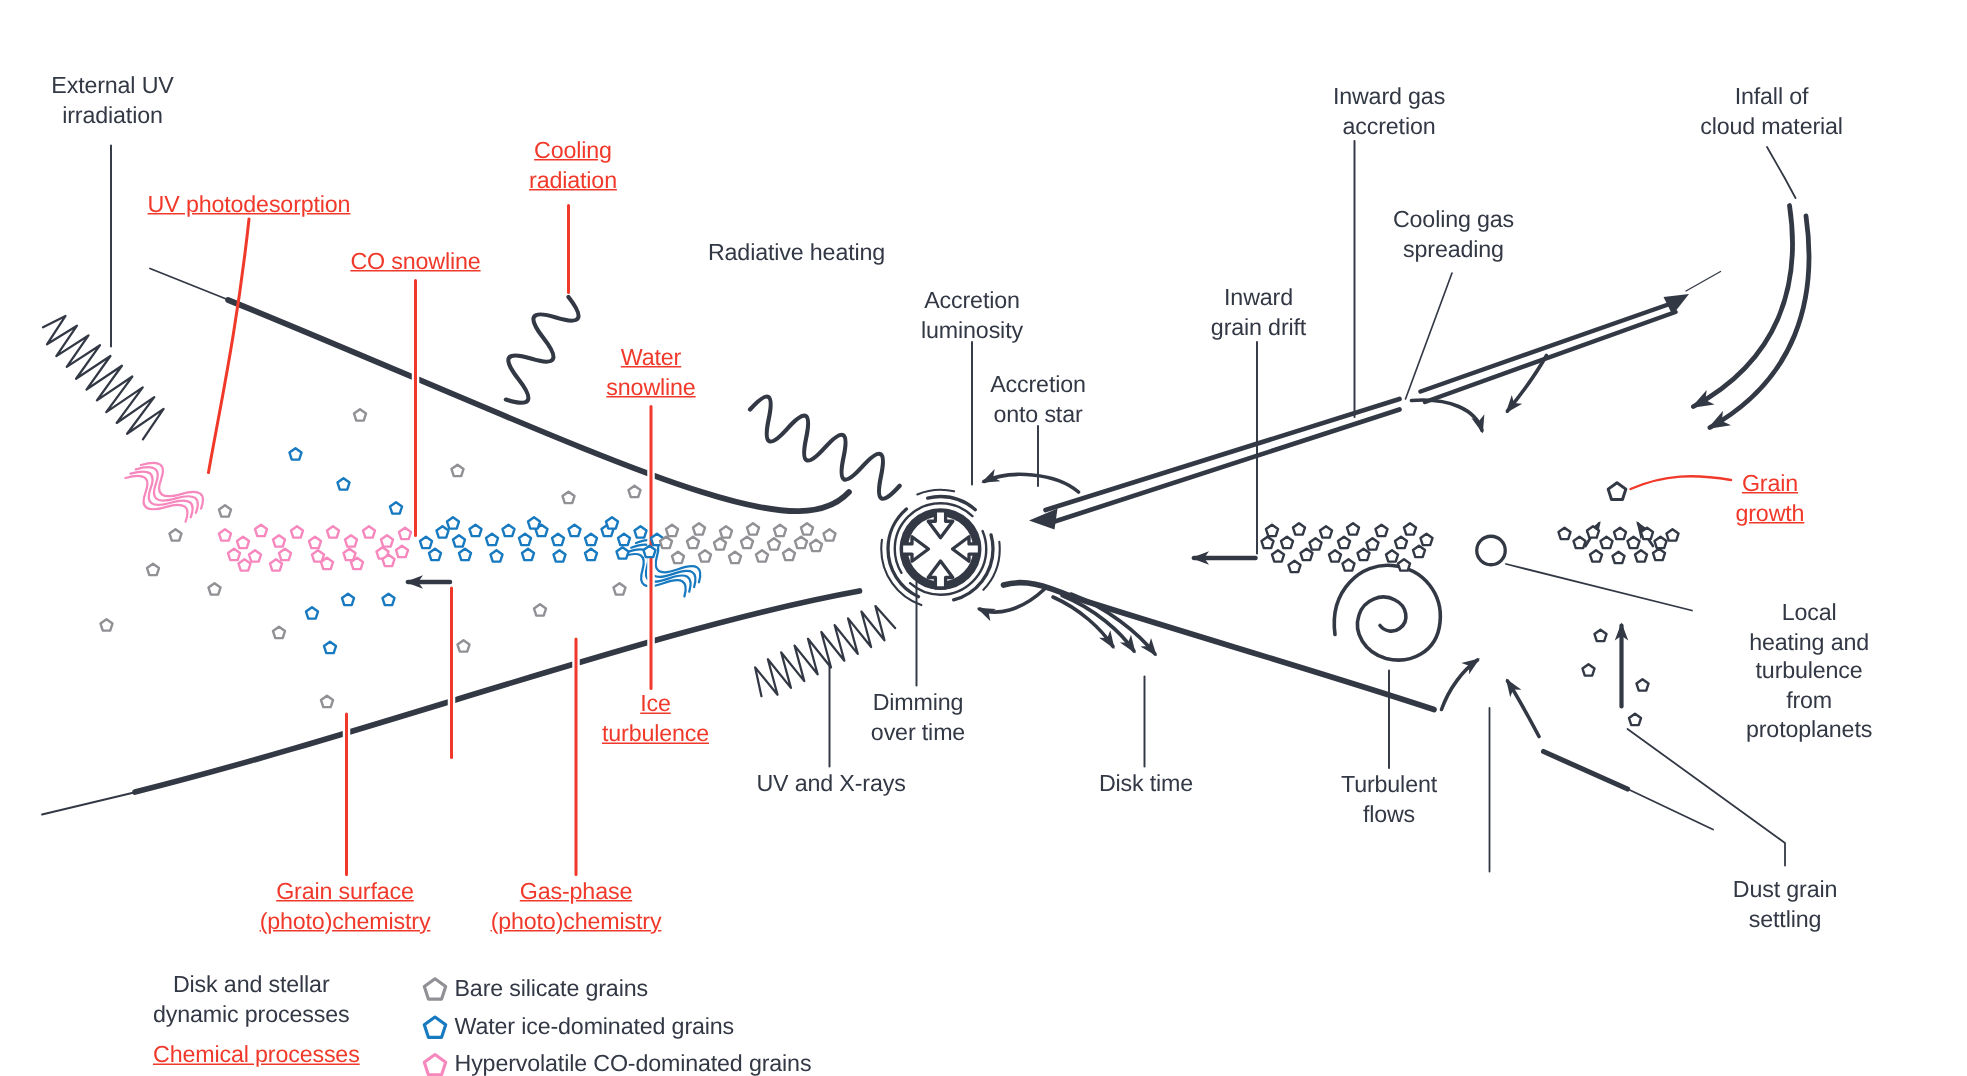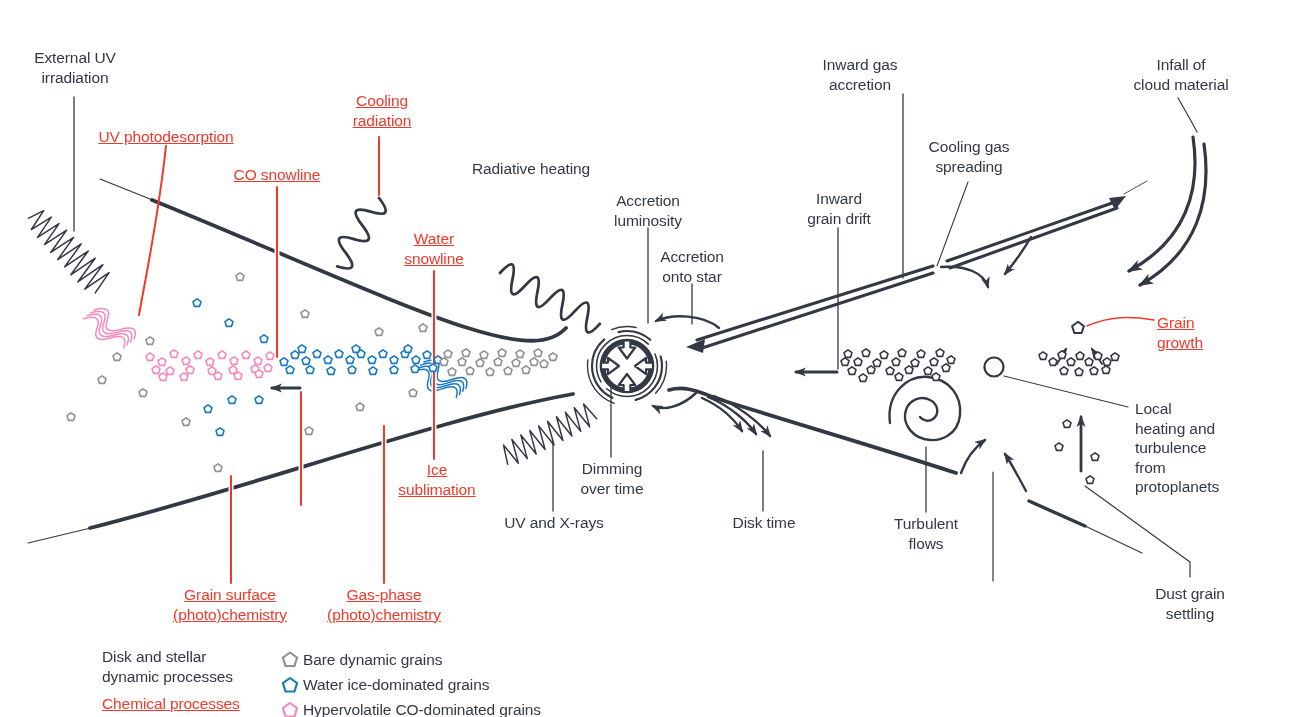--- a/index.html
+++ b/index.html
@@ -5,21 +5,21 @@
   :root{
     --background:#ffffff; --ink:#333845; --red:#f0392a;
     --pink:#f688be; --blue:#1779bf; --gray:#909095;
   }
   html,body{margin:0;padding:0;background:#fff;}
   .canvas{position:relative;width:1311px;height:717px;background:var(--background);
           overflow:hidden;font-family:"Liberation Sans",sans-serif;margin-top:10px;}
   svg.art{position:absolute;left:0;top:0;}
   .lbl{position:absolute;font-size:15.5px;line-height:19.5px;color:var(--ink);
        text-align:center;white-space:pre-line;transform:translateX(-50%);letter-spacing:-0.1px;}
-  .lbl.la{transform:none;text-align:left;}
+  .lbl.la{transform:none;text-align:center;}
   .red{color:var(--red);text-decoration:underline;}
   
   .k{stroke:var(--ink);fill:none;stroke-linecap:round;stroke-linejoin:round;}
   .rk{stroke:var(--red);fill:none;stroke-linecap:round;}
   .wcase{stroke:#ffffff;fill:none;stroke-linecap:butt;}
   .ink-fill{fill:var(--ink);stroke:none;}
   .c-pink{color:var(--pink);} .c-blue{color:var(--blue);}
   .c-gray{color:var(--gray);} .c-ink{color:var(--ink);}
 </style>
 </head>
@@ -308,50 +308,50 @@
 <div class="lbl red" style="left:277px;top:155px">CO snowline</div>
 <div class="lbl red" style="left:382px;top:81px">Cooling
 radiation</div>
 <div class="lbl red" style="left:434px;top:219px">Water
 snowline</div>
 <div class="lbl" style="left:531px;top:149px">Radiative heating</div>
 <div class="lbl" style="left:648px;top:181px">Accretion
 luminosity</div>
 <div class="lbl" style="left:692px;top:237px">Accretion
 onto star</div>
-<div class="lbl" style="left:860px;top:45px">Inward gas
+<div class="lbl" style="left:926px;top:45px">Inward gas
 accretion</div>
 <div class="lbl" style="left:969px;top:127px">Cooling gas
 spreading</div>
 <div class="lbl" style="left:839px;top:179px">Inward
 grain drift</div>
 <div class="lbl" style="left:1181px;top:45px">Infall of
 cloud material</div>
 <div class="lbl la red" style="left:1157px;top:303px">Grain
 growth</div>
-<div class="lbl la" style="left:1135px;top:389px">Local
+<div class="lbl la" style="left:1164px;top:389px">Local
 heating and
 turbulence
 from
 protoplanets</div>
 <div class="lbl" style="left:612px;top:449px">Dimming
 over time</div>
 <div class="lbl" style="left:554px;top:503px">UV and X-rays</div>
 <div class="lbl" style="left:764px;top:503px">Disk time</div>
 <div class="lbl red" style="left:437px;top:450px">Ice
-sublimation</div>
+turbulence</div>
 <div class="lbl" style="left:926px;top:504px">Turbulent
 flows</div>
 <div class="lbl" style="left:1190px;top:574px">Dust grain
 settling</div>
 <div class="lbl red" style="left:230px;top:575px">Grain surface
 (photo)chemistry</div>
 <div class="lbl red" style="left:384px;top:575px">Gas-phase
 (photo)chemistry</div>
 
 <div class="lbl la" style="left:102px;top:637px">Disk and stellar
 dynamic processes</div>
 <div class="lbl la red" style="left:102px;top:684px">Chemical processes</div>
-<div class="lbl la" style="left:303px;top:640px">Bare dynamic grains</div>
+<div class="lbl la" style="left:303px;top:640px">Bare silicate grains</div>
 <div class="lbl la" style="left:303px;top:665px">Water ice-dominated grains</div>
 <div class="lbl la" style="left:303px;top:690px">Hypervolatile CO-dominated grains</div>
 
 </div>
 
 </body></html>

